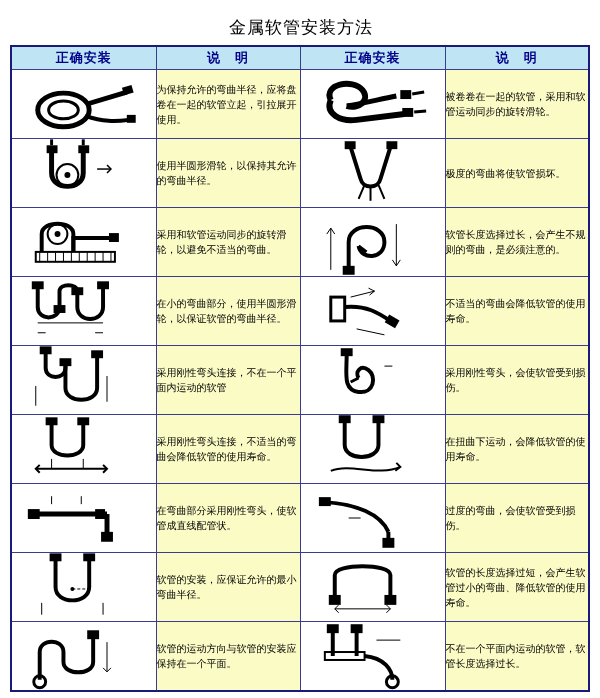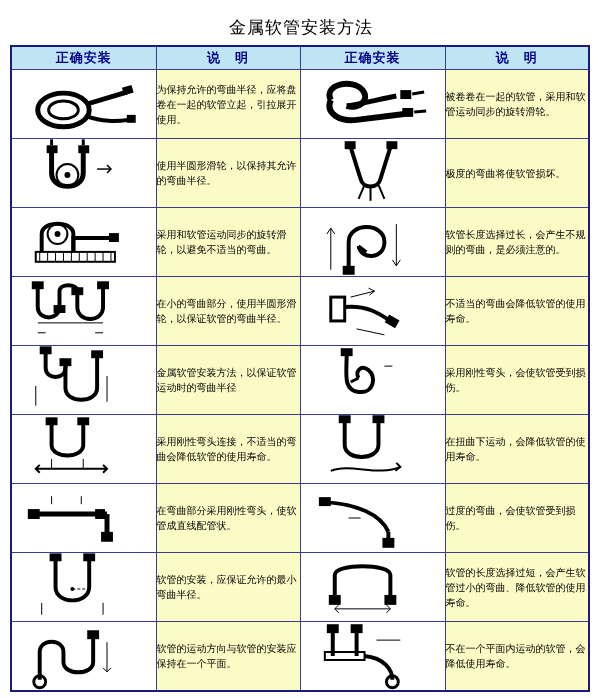--- a/index.html
+++ b/index.html
@@ -206,21 +206,21 @@
           <svg class="sketch" viewBox="0 0 145 68">
             <path d="M34 6 L34 22 C34 34 54 34 54 22 L54 16" fill="none" stroke="#000" stroke-width="4"></path>
             <path d="M54 16 L54 42 C54 58 86 58 86 42 L86 10" fill="none" stroke="#000" stroke-width="4"></path>
             <rect x="28" y="0" width="12" height="8" fill="#000"></rect>
             <rect x="80" y="4" width="12" height="8" fill="#000"></rect>
             <rect x="48" y="12" width="12" height="8" fill="#000"></rect>
             <path d="M24 40 L24 60" stroke="#000" stroke-width="1"></path>
             <path d="M96 30 L96 56" stroke="#000" stroke-width="1"></path>
           </svg>
         </td>
-        <td class="txt-cell">金属软管安装方法，以保证软管运动时的弯曲半径</td>
+        <td class="txt-cell">采用刚性弯头连接，不在一个平面内运动的软管</td>
         <td class="img-cell">
           <svg class="sketch" viewBox="0 0 145 68">
             <path d="M46 8 C46 28 42 44 58 46 C74 48 76 30 68 24 C60 18 54 26 58 32" fill="none" stroke="#000" stroke-width="4"></path>
             <rect x="40" y="2" width="12" height="8" fill="#000"></rect>
             <path d="M58 32 L50 36" stroke="#000" stroke-width="3"></path>
             <path d="M84 20 L92 20" stroke="#000" stroke-width="1"></path>
           </svg>
         </td>
         <td class="txt-cell">采用刚性弯头，会使软管受到损伤。</td>
       </tr>
@@ -315,18 +315,18 @@
             <path d="M32 8 L32 34" stroke="#000" stroke-width="4"></path>
             <path d="M56 8 L56 34" stroke="#000" stroke-width="4"></path>
             <rect x="26" y="2" width="12" height="9" fill="#000"></rect>
             <rect x="50" y="2" width="12" height="9" fill="#000"></rect>
             <rect x="24" y="30" width="40" height="8" fill="none" stroke="#000" stroke-width="2"></rect>
             <path d="M64 34 C84 36 92 48 92 58" fill="none" stroke="#000" stroke-width="4"></path>
             <circle cx="92" cy="60" r="6" fill="none" stroke="#000" stroke-width="3"></circle>
             <path d="M76 18 L100 18" stroke="#000" stroke-width="1"></path>
           </svg>
         </td>
-        <td class="txt-cell">不在一个平面内运动的软管，会降低使用寿命。</td>
+        <td class="txt-cell">不在一个平面内运动的软管，软管长度选择过长。</td>
       </tr>
 
     </tbody>
   </table>
 </div>
 
 </body></html>

